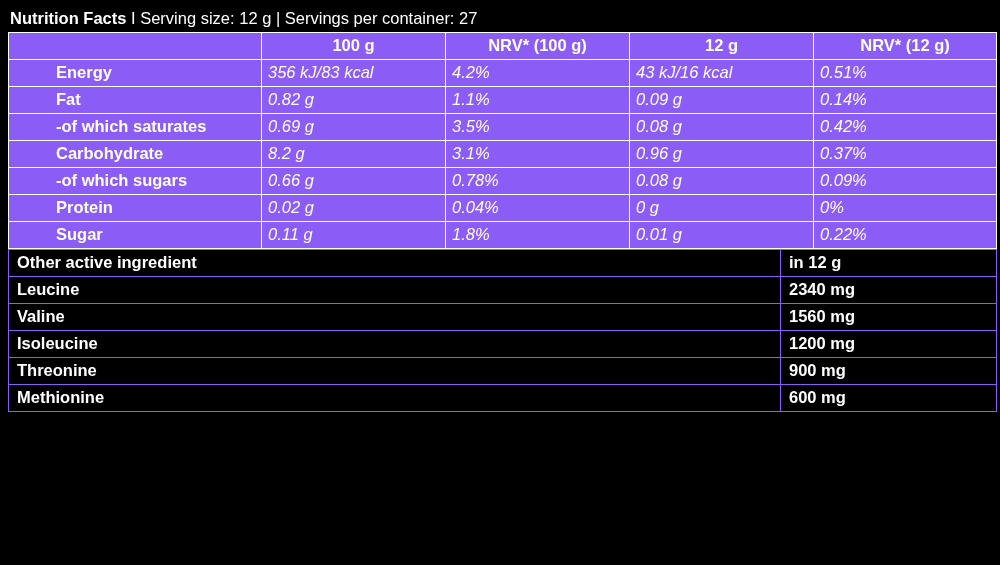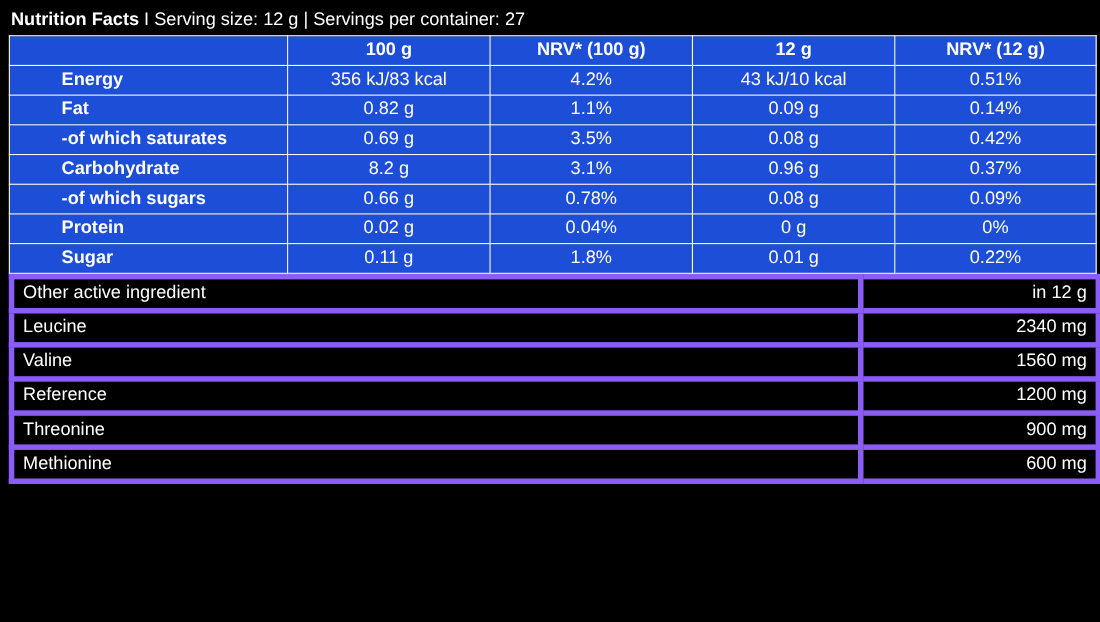--- a/index.html
+++ b/index.html
@@ -41,34 +41,35 @@
     table-layout: fixed;
     margin-left: 2px;
   }
   table.nutri th, table.nutri td {
     border: 1px solid #ffffff;
     font-size: 16.5px;
     line-height: 19px;
     padding: 3px 6px 4px 6px;
     height: 20px;
     box-sizing: border-box;
-    background: #1d4ed8;
+    background: #8b5cf6;
     color: #ffffff;
   }
   table.nutri th {
     font-weight: bold;
     text-align: center;
   }
   table.nutri td.rowlabel {
     text-align: left;
     font-weight: bold;
     padding-left: 47px;
   }
   table.nutri td.val {
-    text-align: center;
+    text-align: left;
+    font-style: italic;
   }
   table.nutri td.footnote {
     text-align: left;
     font-weight: normal;
     font-size: 16px;
   }
   .col-label { width: 253px; }
   .col-v1 { width: 184px; }
   .col-v2 { width: 184px; }
   .col-v3 { width: 184px; }
@@ -82,36 +83,36 @@
   }
 
   
   table.ingr {
     border-collapse: collapse;
     width: 988px;
     table-layout: fixed;
     margin-left: 2px;
   }
   table.ingr th, table.ingr td {
-    border: 5px solid #8b5cf6;
+    border: 1px solid #8b5cf6;
     font-size: 16.5px;
     line-height: 19px;
     padding: 3px 8px 4px 8px;
     height: 20px;
     box-sizing: border-box;
     background: #000000;
     color: #ffffff;
-    font-weight: normal;
+    font-weight: bold;
   }
   table.ingr th.name, table.ingr td.name {
     text-align: left;
     width: 772px;
   }
   table.ingr th.amount, table.ingr td.amount {
-    text-align: right;
+    text-align: left;
     width: 216px;
   }
 </style>
 </head>
 <body>
 
 <div class="page">
 
   <div class="facts-header">
     <span class="bold">Nutrition Facts</span><span> I  Serving size: 12 g | Servings per container: 27</span>
@@ -132,21 +133,21 @@
         <th>NRV* (100 g)</th>
         <th>12 g</th>
         <th>NRV* (12 g)</th>
       </tr>
     </thead>
     <tbody>
       <tr>
         <td class="rowlabel">Energy</td>
         <td class="val">356 kJ/83 kcal</td>
         <td class="val">4.2%</td>
-        <td class="val">43 kJ/10 kcal</td>
+        <td class="val">43 kJ/16 kcal</td>
         <td class="val">0.51%</td>
       </tr>
       <tr>
         <td class="rowlabel">Fat</td>
         <td class="val">0.82 g</td>
         <td class="val">1.1%</td>
         <td class="val">0.09 g</td>
         <td class="val">0.14%</td>
       </tr>
       <tr>
@@ -202,21 +203,21 @@
     <tbody>
       <tr>
         <td class="name">Leucine</td>
         <td class="amount">2340 mg</td>
       </tr>
       <tr>
         <td class="name">Valine</td>
         <td class="amount">1560 mg</td>
       </tr>
       <tr>
-        <td class="name">Reference</td>
+        <td class="name">Isoleucine</td>
         <td class="amount">1200 mg</td>
       </tr>
       <tr>
         <td class="name">Threonine</td>
         <td class="amount">900 mg</td>
       </tr>
       <tr>
         <td class="name">Methionine</td>
         <td class="amount">600 mg</td>
       </tr>

